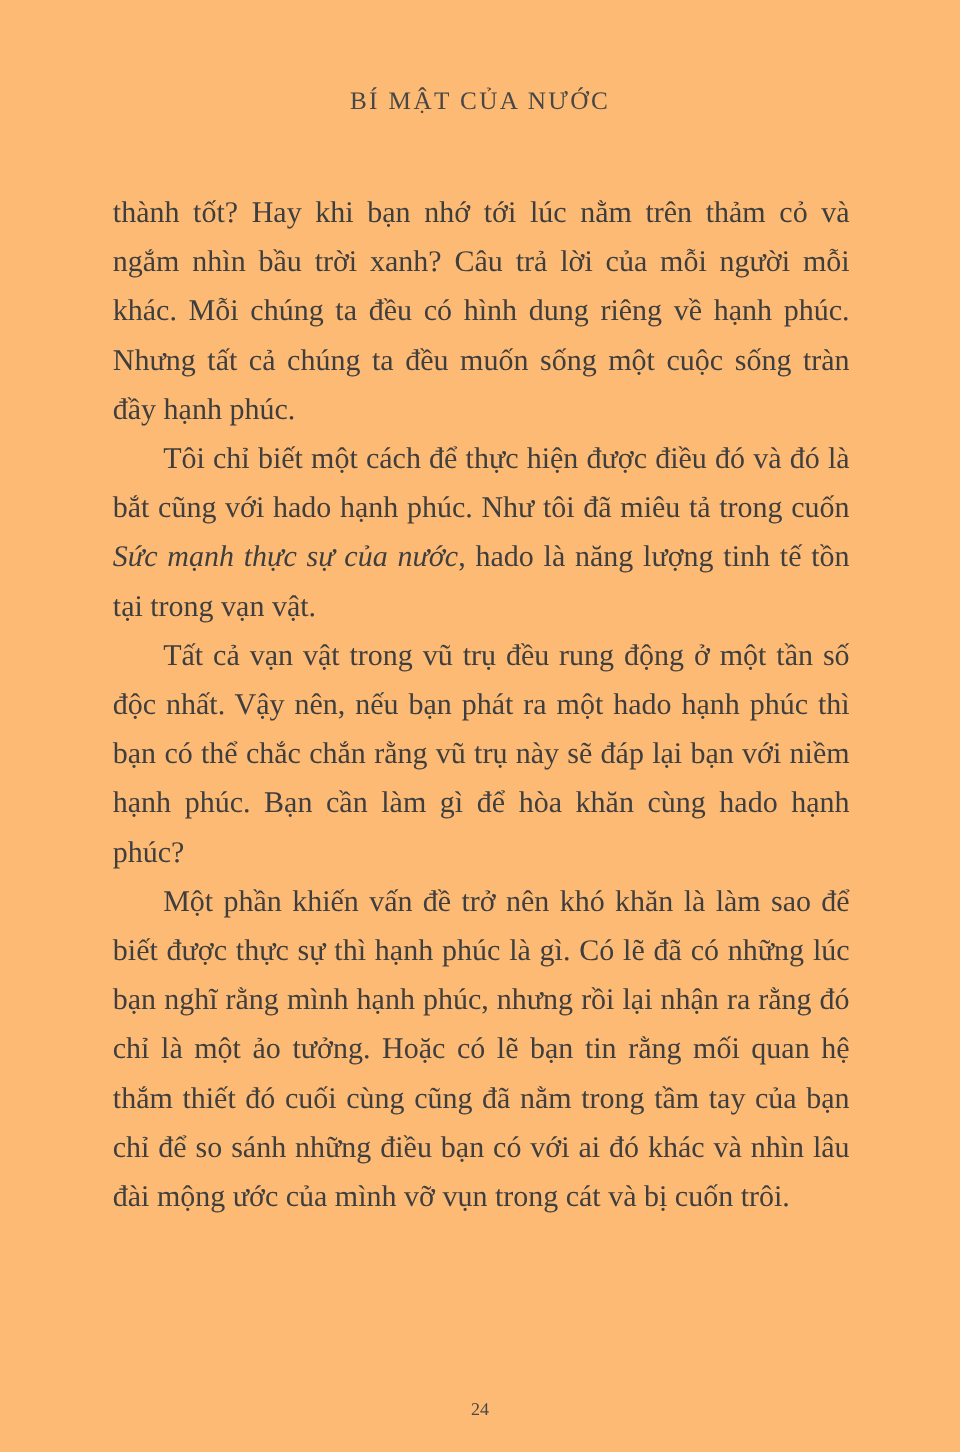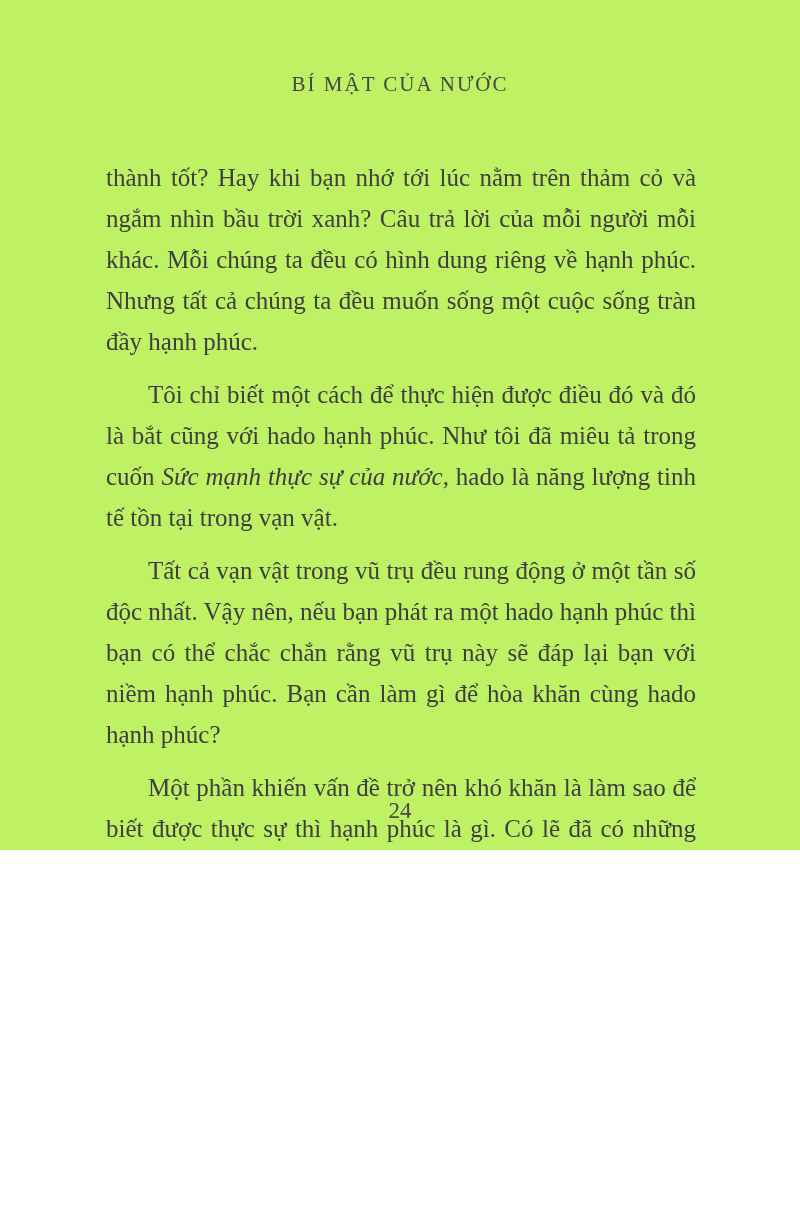--- a/index.html
+++ b/index.html
@@ -3,57 +3,57 @@
 <meta charset="utf-8">
 <style>
   html, body {
     margin: 0;
     padding: 0;
     background: #ffffff;
   }
   .page {
     position: relative;
     width: 800px;
-    height: 850px;
-    background: #bef264;
+    height: 1210px;
+    background: #fdba74;
     overflow: hidden;
     font-family: "Liberation Serif", "DejaVu Serif", serif;
     color: #3e3e3e;
   }
   .running-header {
     margin-top: 72px;
     text-align: center;
     font-size: 21px;
     letter-spacing: 2px;
     color: #474747;
   }
   .page-body {
     margin-top: 60px;
     padding: 0 92px 0 94px;
     font-size: 25px;
     line-height: 41px;
     text-align: justify;
     color: #3e3e3e;
   }
   .page-body p {
-    margin: 12px;
+    margin: 0;
     text-indent: 42px;
   }
   .page-body p.no-indent {
     text-indent: 0;
   }
   .page-body em {
   }
   .page-footer {
     position: absolute;
     bottom: 26px;
     left: 0;
     width: 100%;
     text-align: center;
-    font-size: 23px;
+    font-size: 15px;
     color: #474747;
   }
 </style>
 </head>
 <body>
 
 <div class="page">
 
   <div class="running-header">BÍ MẬT CỦA NƯỚC</div>
 

